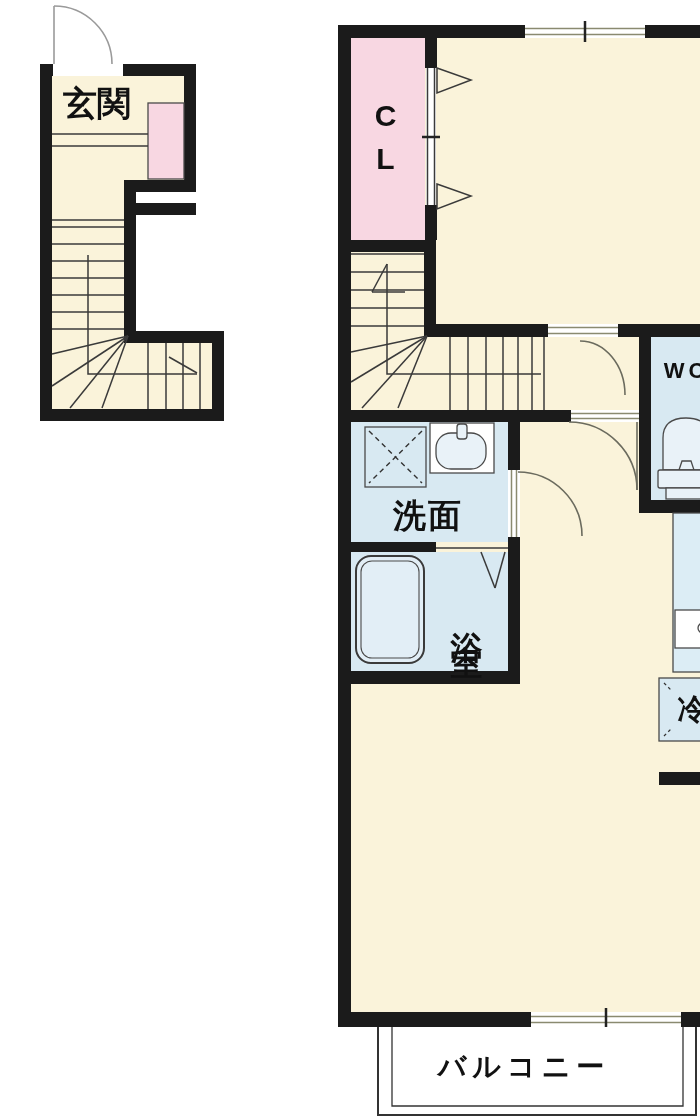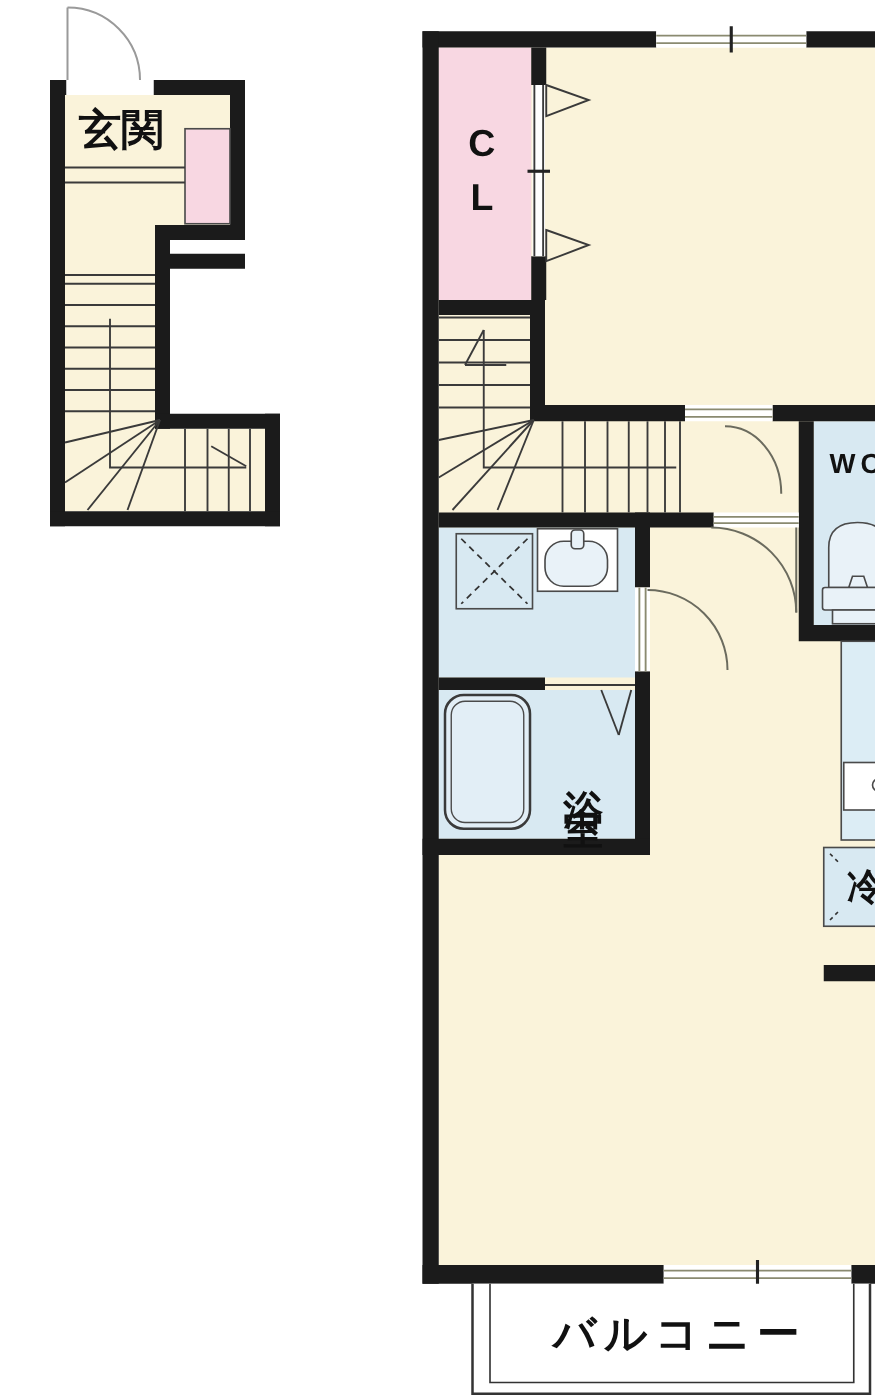--- a/index.html
+++ b/index.html
@@ -234,16 +234,17 @@
 
   <g>
     <path d="M340,1027 V1115 H658 V1027" fill="#ffffff" stroke="#333" stroke-width="2"></path>
     <path d="M354,1027 V1106 H645 V1027" fill="none" stroke="#333" stroke-width="1.3"></path>
   </g>
 </svg>
 
   <div class="label" style="left:20px;top:85px;width:78px;height:38px;font-size:34px;">玄関</div>
   <div class="label vert" style="left:329px;top:100px;width:36px;height:84px;font-size:30px;letter-spacing:10px;">CL</div>
   <div class="label" style="left:610px;top:357px;width:76px;height:28px;font-size:22px;letter-spacing:4px;">WC</div>
+  <div class="label" style="left:330px;top:496px;width:120px;height:40px;font-size:33px;letter-spacing:2px;">洗面</div>
   <div class="label vert" style="left:407px;top:570px;width:44px;height:100px;font-size:32px;letter-spacing:14px;">浴室</div>
   <div class="label" style="left:632px;top:693px;width:44px;height:34px;font-size:29px;">冷</div>
-  <div class="label" style="left:356px;top:1046px;width:300px;height:42px;font-size:34px;letter-spacing:6px;">バルコニー</div>
+  <div class="label" style="left:336px;top:1046px;width:300px;height:42px;font-size:28px;letter-spacing:6px;">バルコニー</div>
 </div>
 
 </body></html>

